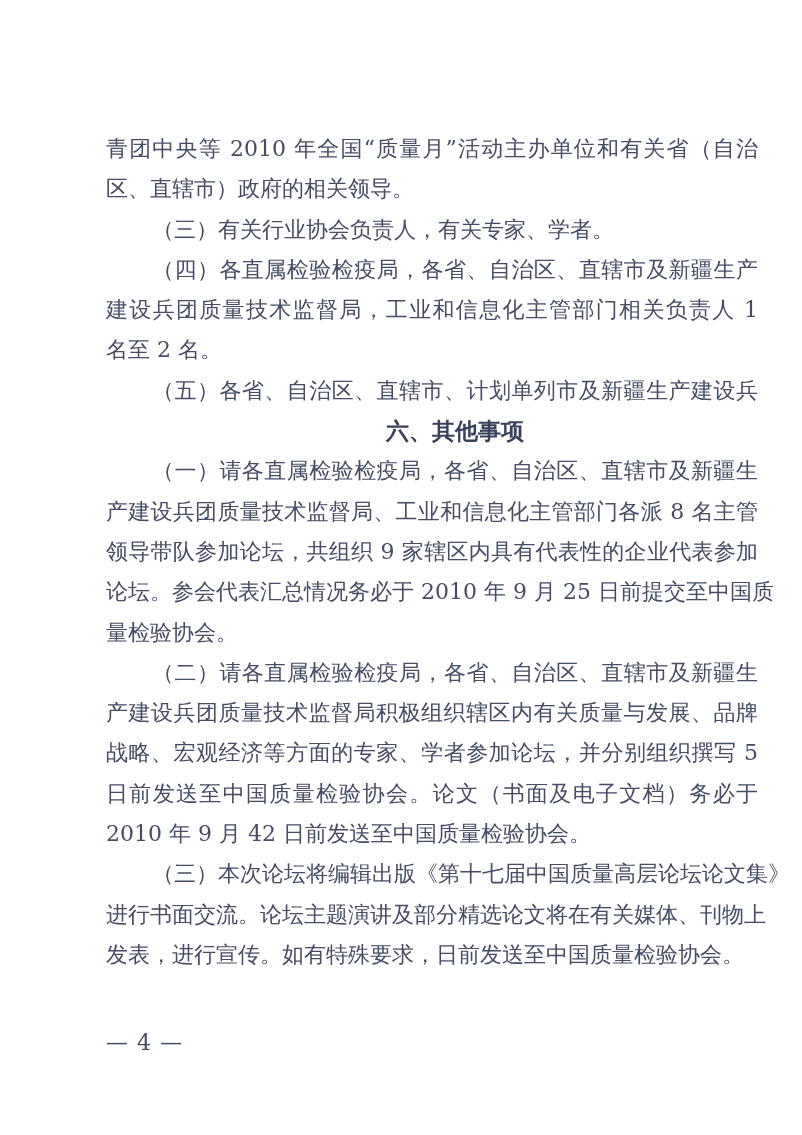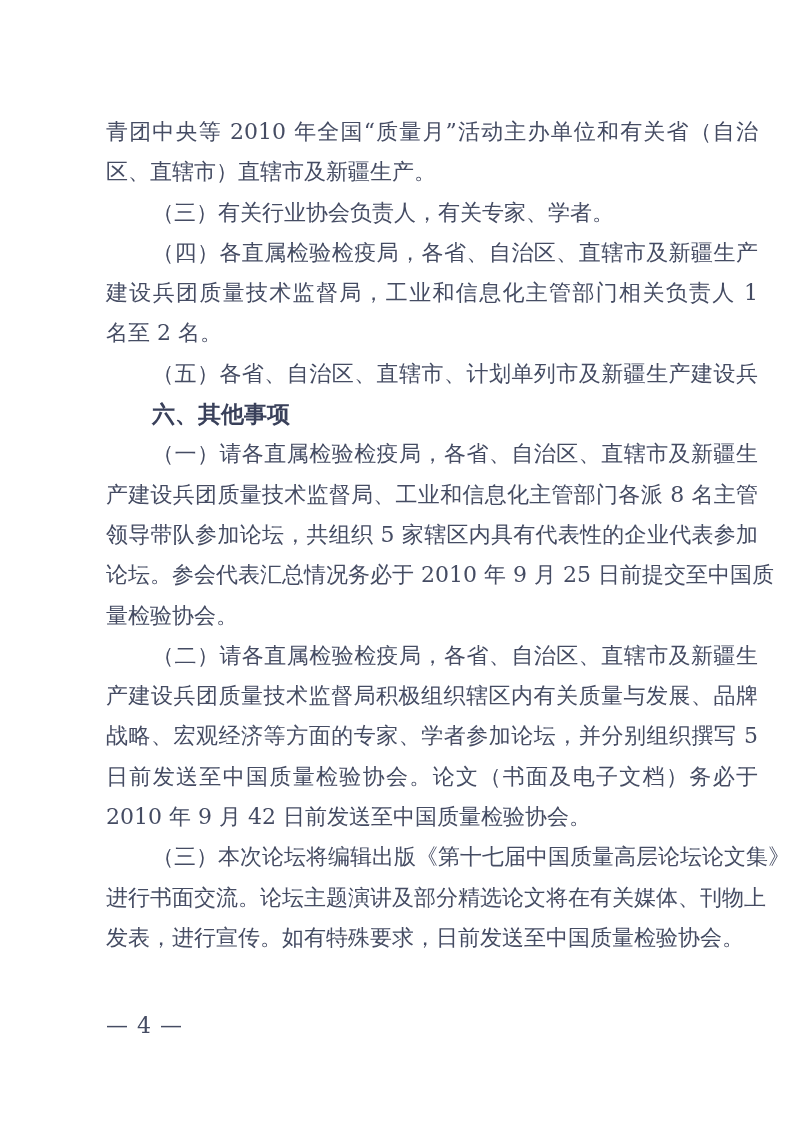--- a/index.html
+++ b/index.html
@@ -10,20 +10,21 @@
     width: 802px;
     height: 1135px;
     position: relative;
     background: #ffffff;
     overflow: hidden;
   }
   .page {
     position: absolute;
     inset: 0;
     background: var(--page-bg, #ffffff);
+    margin-top: 17px;
   }
   .content {
     position: absolute;
     left: 106px;
     top: 112px;
     width: 652px;
   }
   .line {
     display: block;
     height: 40.3px;
@@ -39,49 +40,50 @@
     text-align-last: justify;
   }
   .line.indent {
     padding-left: 46px;
   }
   .line.heading {
     font-family: "DejaVu Sans", "Liberation Sans", sans-serif;
     font-weight: bold;
     font-size: 23px;
     color: var(--heading-color, #39405a);
+    text-align: center;
   }
   .footer {
     position: absolute;
     left: 106px;
     top: 1006px;
     height: 40px;
     line-height: 40px;
     font-size: 22px;
     letter-spacing: 1px;
     font-family: "DejaVu Serif", "Liberation Serif", serif;
     color: var(--text-color, #454c63);
   }
 </style>
 </head>
 <body>
 
 <div class="page">
   <div class="content">
     <div class="line fill">青团中央等 2010 年全国“质量月”活动主办单位和有关省（自治</div>
-    <div class="line">区、直辖市）直辖市及新疆生产。</div>
+    <div class="line">区、直辖市）政府的相关领导。</div>
     <div class="line indent">（三）有关行业协会负责人，有关专家、学者。</div>
     <div class="line indent fill">（四）各直属检验检疫局，各省、自治区、直辖市及新疆生产</div>
     <div class="line fill">建设兵团质量技术监督局，工业和信息化主管部门相关负责人 1</div>
     <div class="line">名至 2 名。</div>
     <div class="line indent fill">（五）各省、自治区、直辖市、计划单列市及新疆生产建设兵</div>
     <div class="line indent heading">六、其他事项</div>
     <div class="line indent fill">（一）请各直属检验检疫局，各省、自治区、直辖市及新疆生</div>
     <div class="line fill">产建设兵团质量技术监督局、工业和信息化主管部门各派 8 名主管</div>
-    <div class="line fill">领导带队参加论坛，共组织 5 家辖区内具有代表性的企业代表参加</div>
+    <div class="line fill">领导带队参加论坛，共组织 9 家辖区内具有代表性的企业代表参加</div>
     <div class="line fill">论坛。参会代表汇总情况务必于 2010 年 9 月 25 日前提交至中国质</div>
     <div class="line">量检验协会。</div>
     <div class="line indent fill">（二）请各直属检验检疫局，各省、自治区、直辖市及新疆生</div>
     <div class="line fill">产建设兵团质量技术监督局积极组织辖区内有关质量与发展、品牌</div>
     <div class="line fill">战略、宏观经济等方面的专家、学者参加论坛，并分别组织撰写 5</div>
     <div class="line fill">日前发送至中国质量检验协会。论文（书面及电子文档）务必于</div>
     <div class="line">2010 年 9 月 42 日前发送至中国质量检验协会。</div>
     <div class="line indent fill">（三）本次论坛将编辑出版《第十七届中国质量高层论坛论文集》</div>
     <div class="line fill">进行书面交流。论坛主题演讲及部分精选论文将在有关媒体、刊物上</div>
     <div class="line">发表，进行宣传。如有特殊要求，日前发送至中国质量检验协会。</div>

